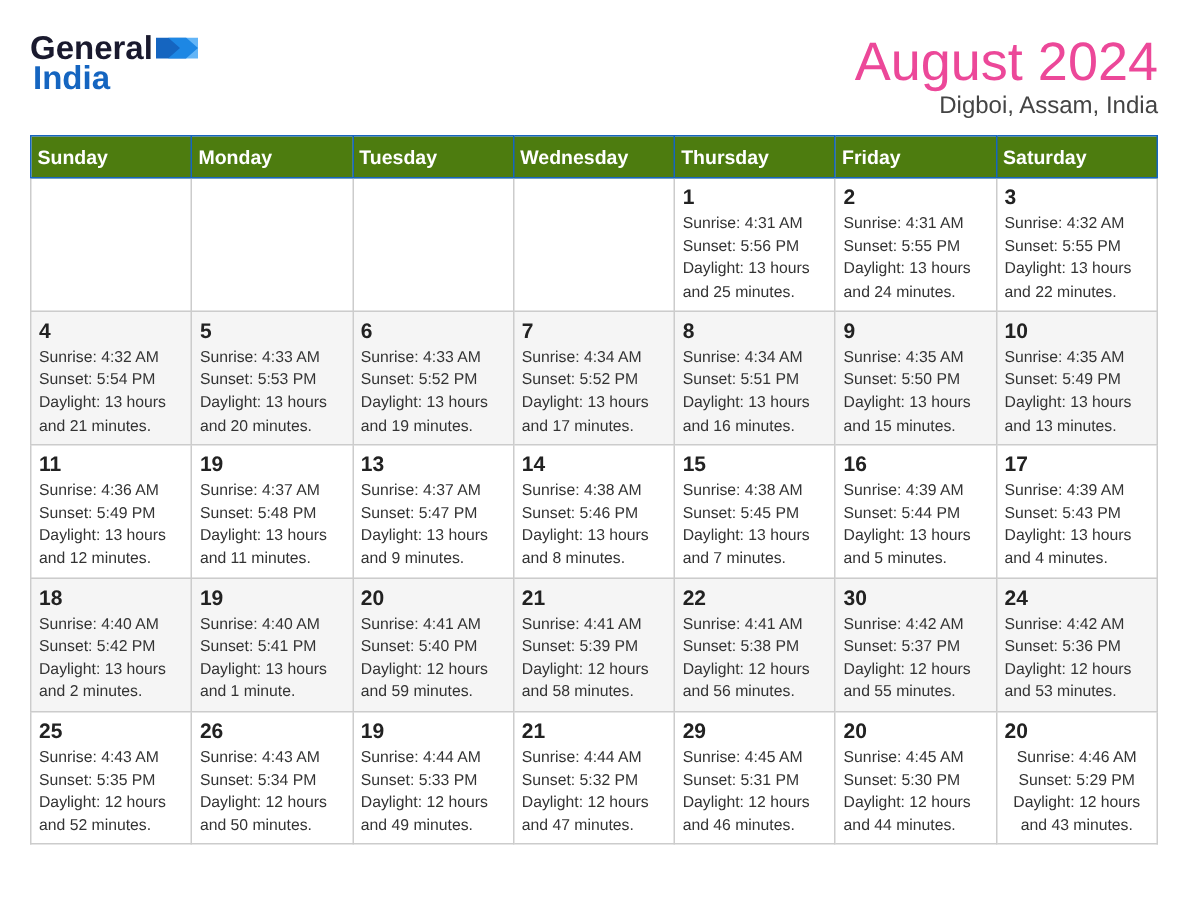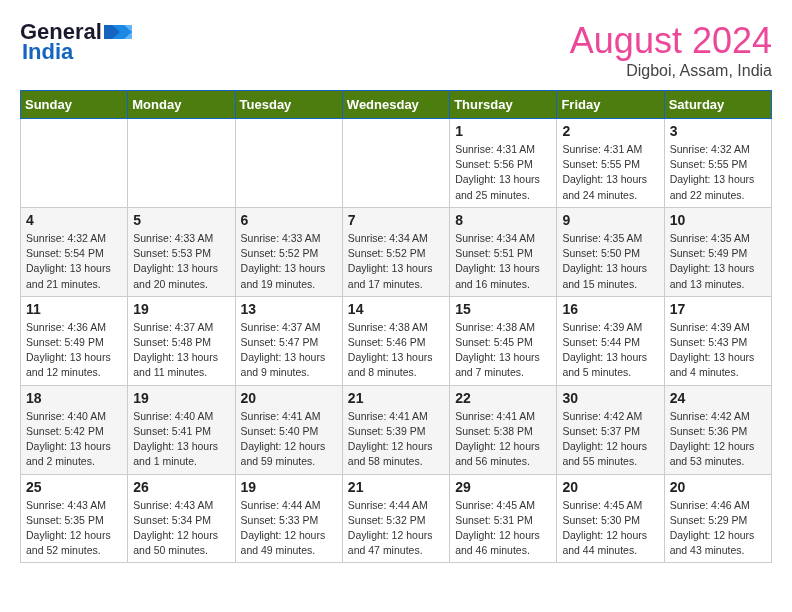--- a/index.html
+++ b/index.html
@@ -336,20 +336,20 @@
         </td>
         <td>
           <div class="day-number">20</div>
           <div class="day-info" style="white-space: pre-line;">Sunrise: 4:45 AM
 Sunset: 5:30 PM
 Daylight: 12 hours
 and 44 minutes.</div>
         </td>
         <td>
           <div class="day-number">20</div>
-          <div class="day-info" style="white-space: pre-line;">Sunrise: 4:46 AM
+          <div class="day-info" style="white-space: pre-line; text-align: center;">Sunrise: 4:46 AM
 Sunset: 5:29 PM
 Daylight: 12 hours
 and 43 minutes.</div>
         </td>
       </tr>
     </tbody>
 </table>
 
 </body></html>

